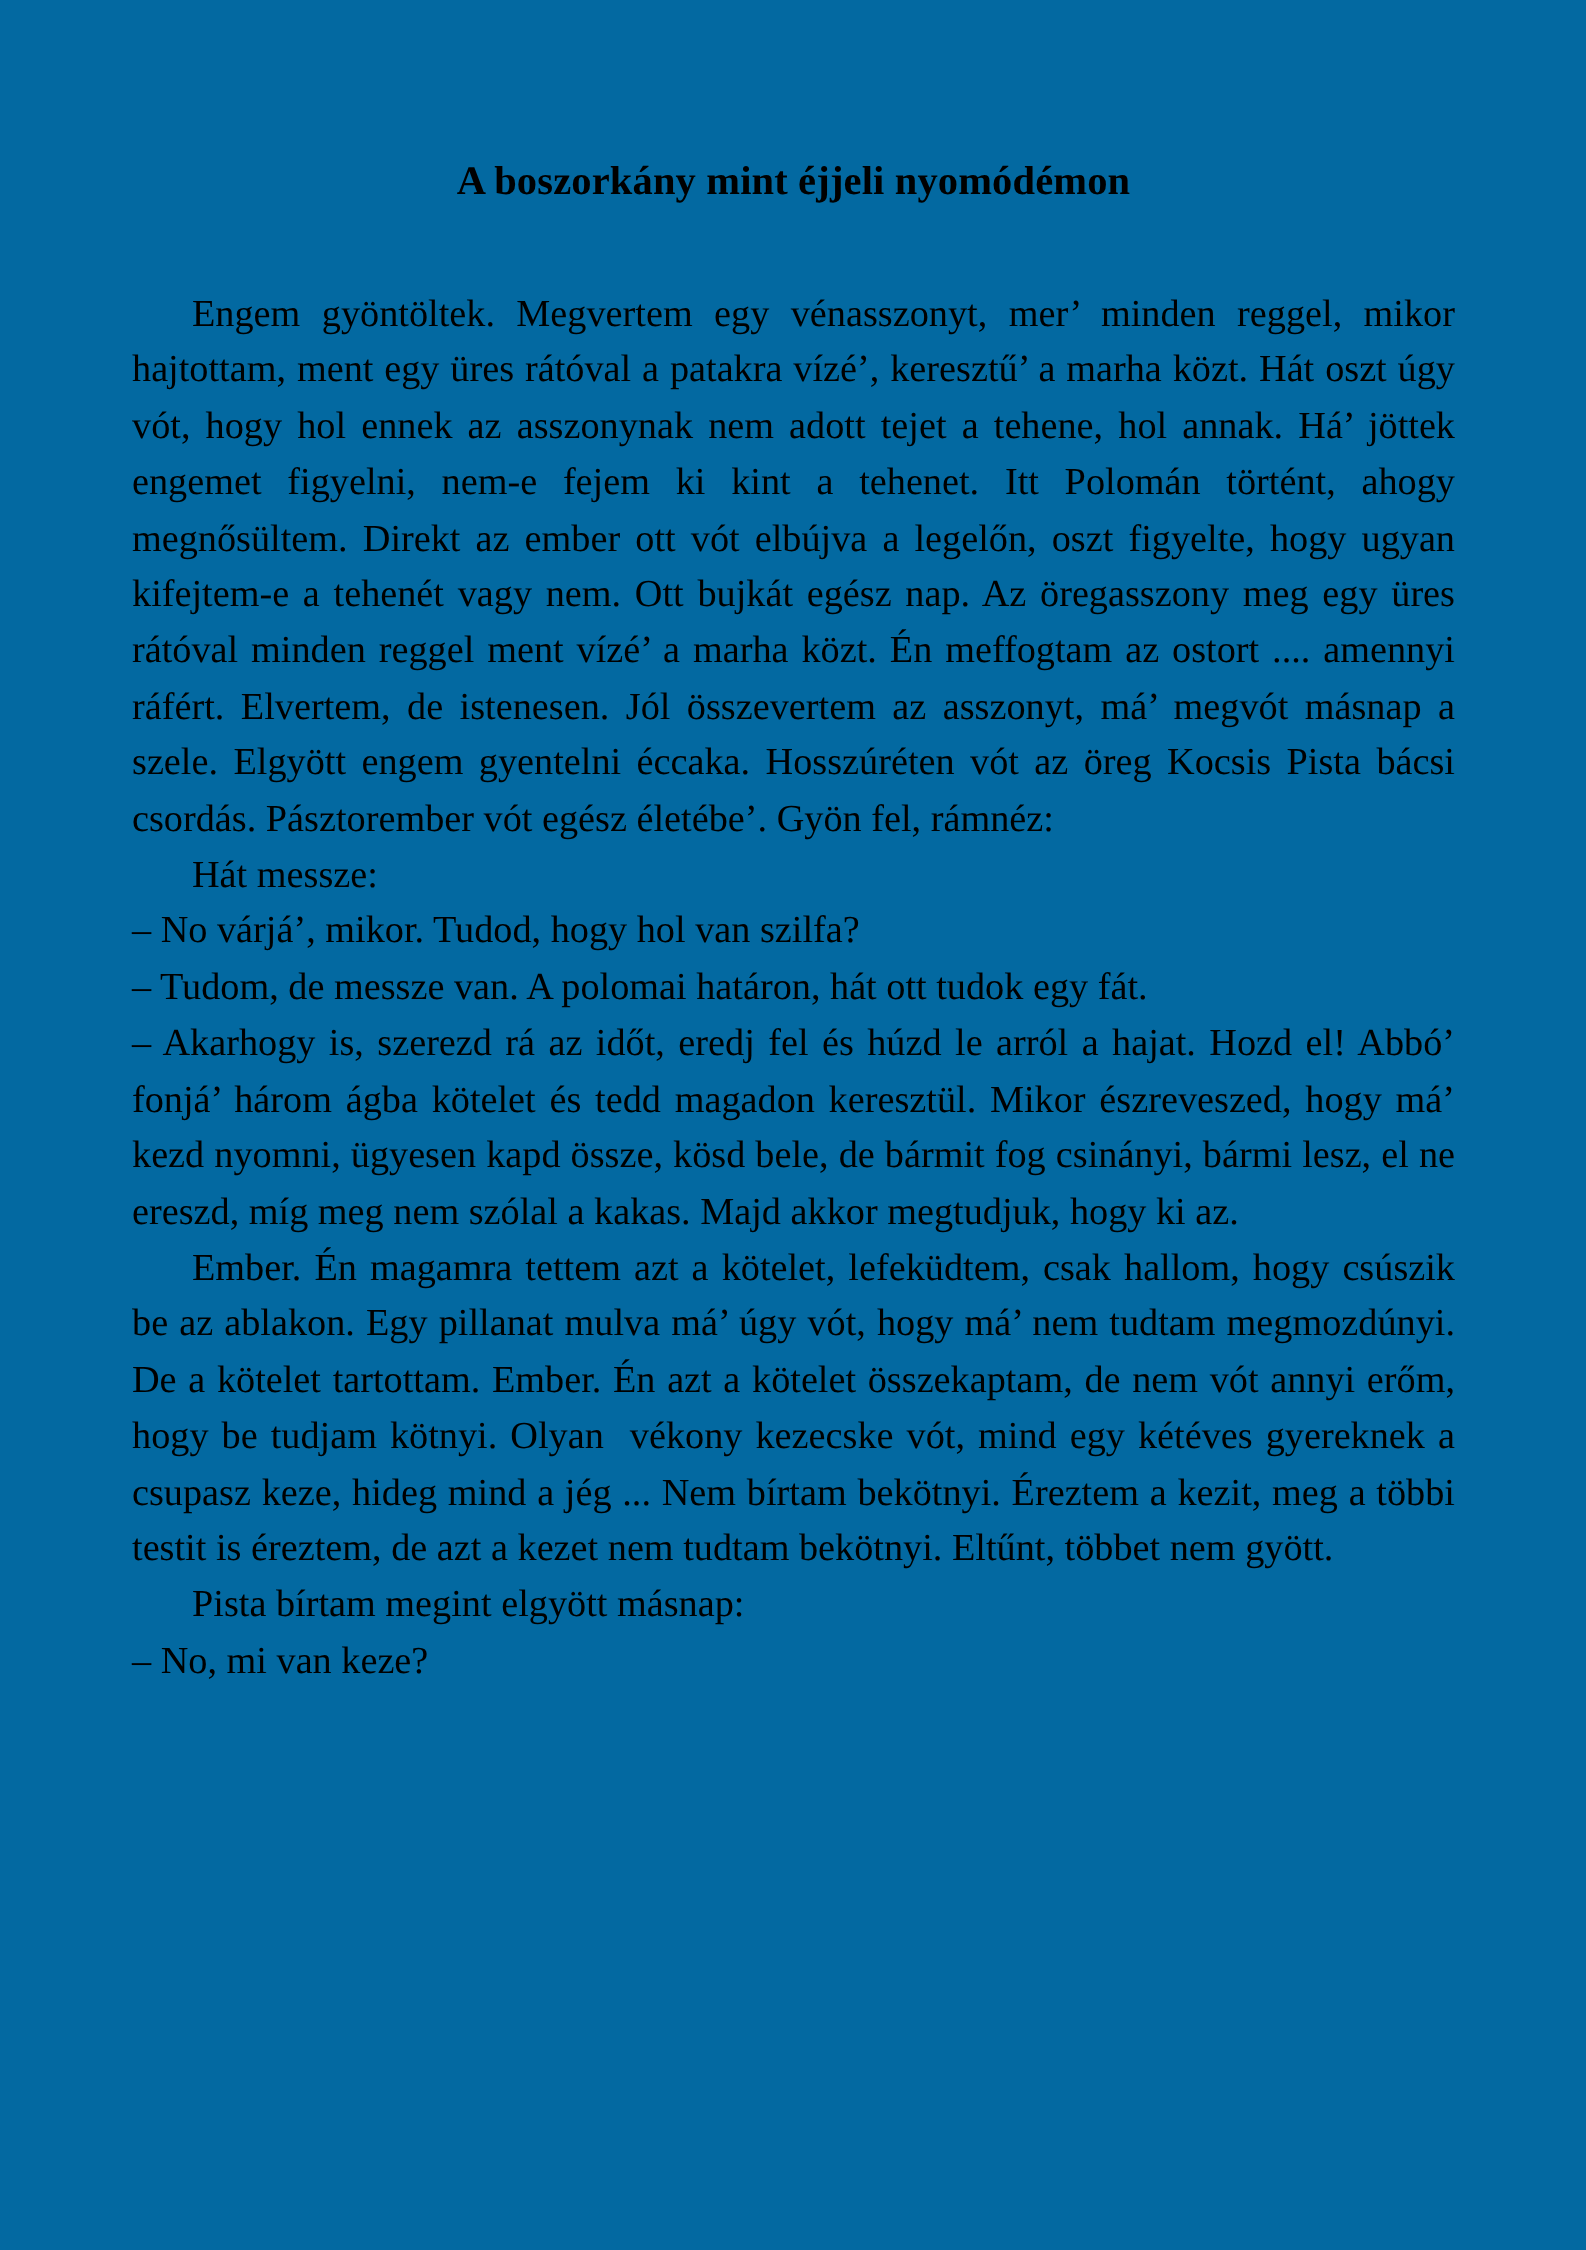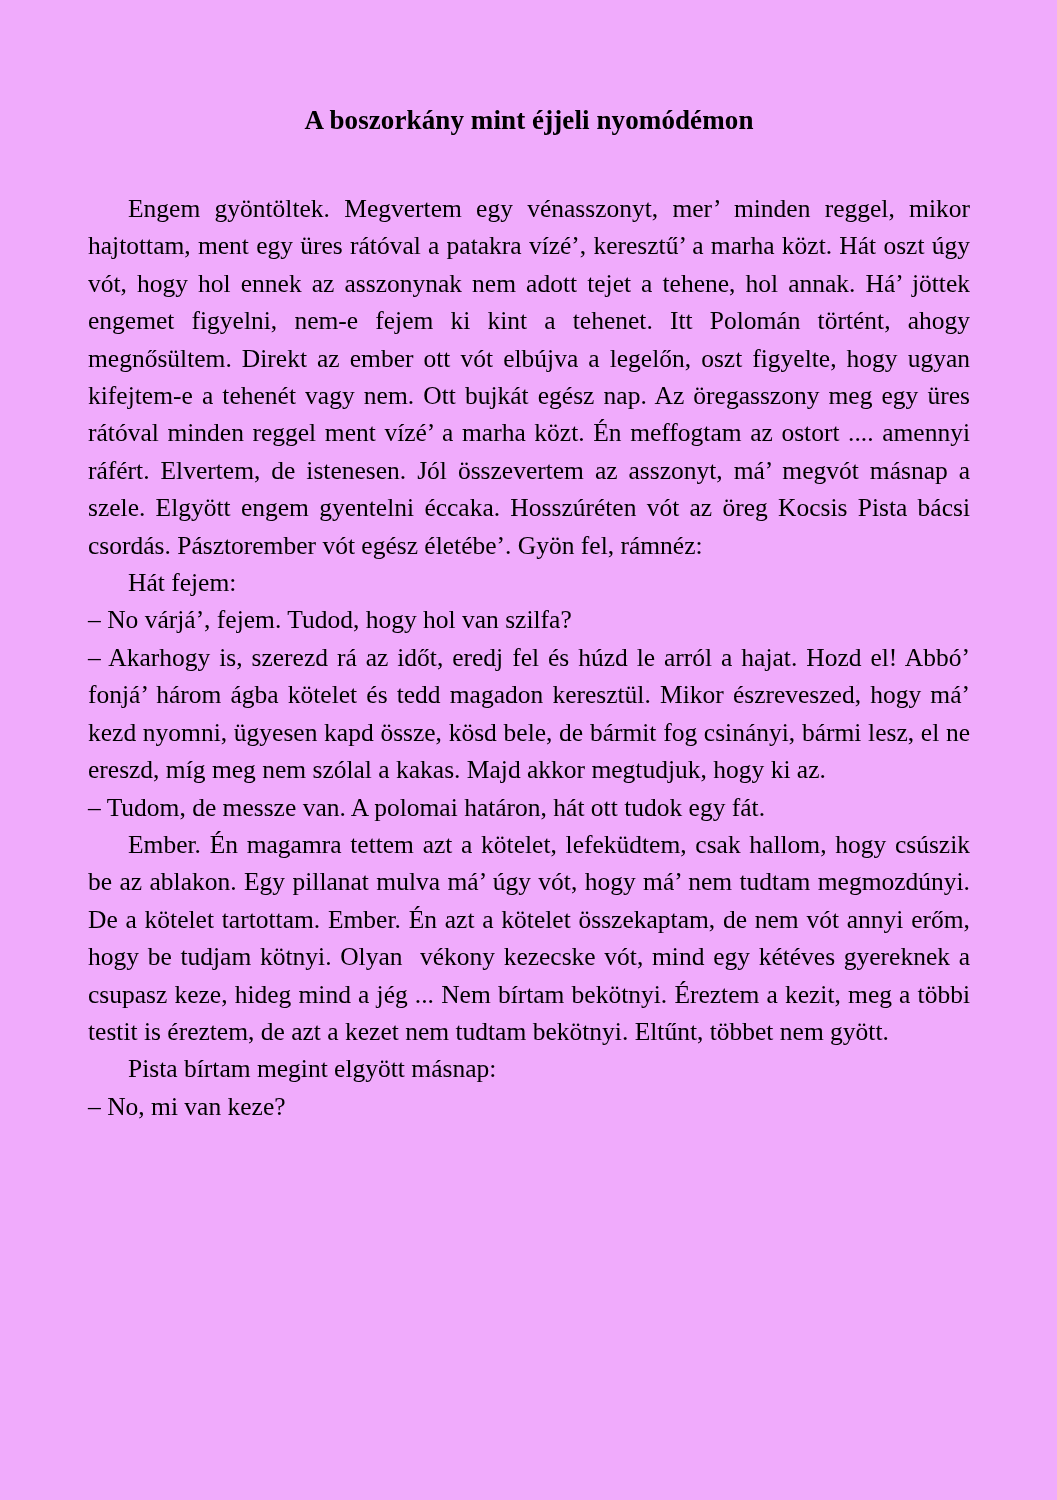--- a/index.html
+++ b/index.html
@@ -12,21 +12,21 @@
     width: 1057px;
     height: 1500px;
     font-family: "Liberation Serif", "DejaVu Serif", serif;
     color: #000000;
     -webkit-font-smoothing: antialiased;
   }
   .page {
     position: relative;
     width: 1057px;
     height: 1500px;
-    background: #f0abfc;
+    background: #0369a1;
     box-sizing: border-box;
     padding: 0;
     overflow: hidden;
   }
   .page-title {
     position: absolute;
     top: 85px;
     left: 88px;
     width: 882px;
     text-align: center;
@@ -61,22 +61,22 @@
 </style>
 </head>
 <body>
 
 <div class="page">
 
   <h1 class="page-title">A boszorkány mint éjjeli nyomódémon</h1>
 
   <div class="body-column">
     <p class="indent">Engem gyöntöltek. Megvertem egy vénasszonyt, mer’ minden reggel, mikor hajtottam, ment egy üres rátóval a patakra vízé’, keresztű’ a marha közt. Hát oszt úgy vót, hogy hol ennek az asszonynak nem adott tejet a tehene, hol annak. Há’ jöttek engemet figyelni, nem-e fejem ki kint a tehenet. Itt Polomán történt, ahogy megnősültem. Direkt az ember ott vót elbújva a legelőn, oszt figyelte, hogy ugyan kifejtem-e a tehenét vagy nem. Ott bujkát egész nap. Az öregasszony meg egy üres rátóval minden reggel ment vízé’ a marha közt. Én meffogtam az ostort .... amennyi ráfért. Elvertem, de istenesen. Jól összevertem az asszonyt, má’ megvót másnap a szele. Elgyött engem gyentelni éccaka. Hosszúréten vót az öreg Kocsis Pista bácsi csordás. Pásztorember vót egész életébe’. Gyön fel, rámnéz:</p>
-    <p class="indent">Hát fejem:</p>
-    <p class="flush">– No várjá’, fejem. Tudod, hogy hol van szilfa?</p>
+    <p class="indent">Hát messze:</p>
+    <p class="flush">– No várjá’, mikor. Tudod, hogy hol van szilfa?</p>
+    <p class="flush">– Tudom, de messze van. A polomai határon, hát ott tudok egy fát.</p>
     <p class="flush">– Akarhogy is, szerezd rá az időt, eredj fel és húzd le arról a hajat. Hozd el! Abbó’ fonjá’ három ágba kötelet és tedd magadon keresztül. Mikor észreveszed, hogy má’ kezd nyomni, ügyesen kapd össze, kösd bele, de bármit fog csinányi, bármi lesz, el ne ereszd, míg meg nem szólal a kakas. Majd akkor megtudjuk, hogy ki az.</p>
-    <p class="flush">– Tudom, de messze van. A polomai határon, hát ott tudok egy fát.</p>
     <p class="indent">Ember. Én magamra tettem azt a kötelet, lefeküdtem, csak hallom, hogy csúszik be az ablakon. Egy pillanat mulva má’ úgy vót, hogy má’ nem tudtam megmozdúnyi. De a kötelet tartottam. Ember. Én azt a kötelet összekaptam, de nem vót annyi erőm, hogy be tudjam kötnyi. Olyan  vékony kezecske vót, mind egy kétéves gyereknek a csupasz keze, hideg mind a jég ... Nem bírtam bekötnyi. Éreztem a kezit, meg a többi testit is éreztem, de azt a kezet nem tudtam bekötnyi. Eltűnt, többet nem gyött.</p>
     <p class="indent">Pista bírtam megint elgyött másnap:</p>
     <p class="flush">– No, mi van keze?</p>
   </div>
 
 </div>
 
 </body></html>

